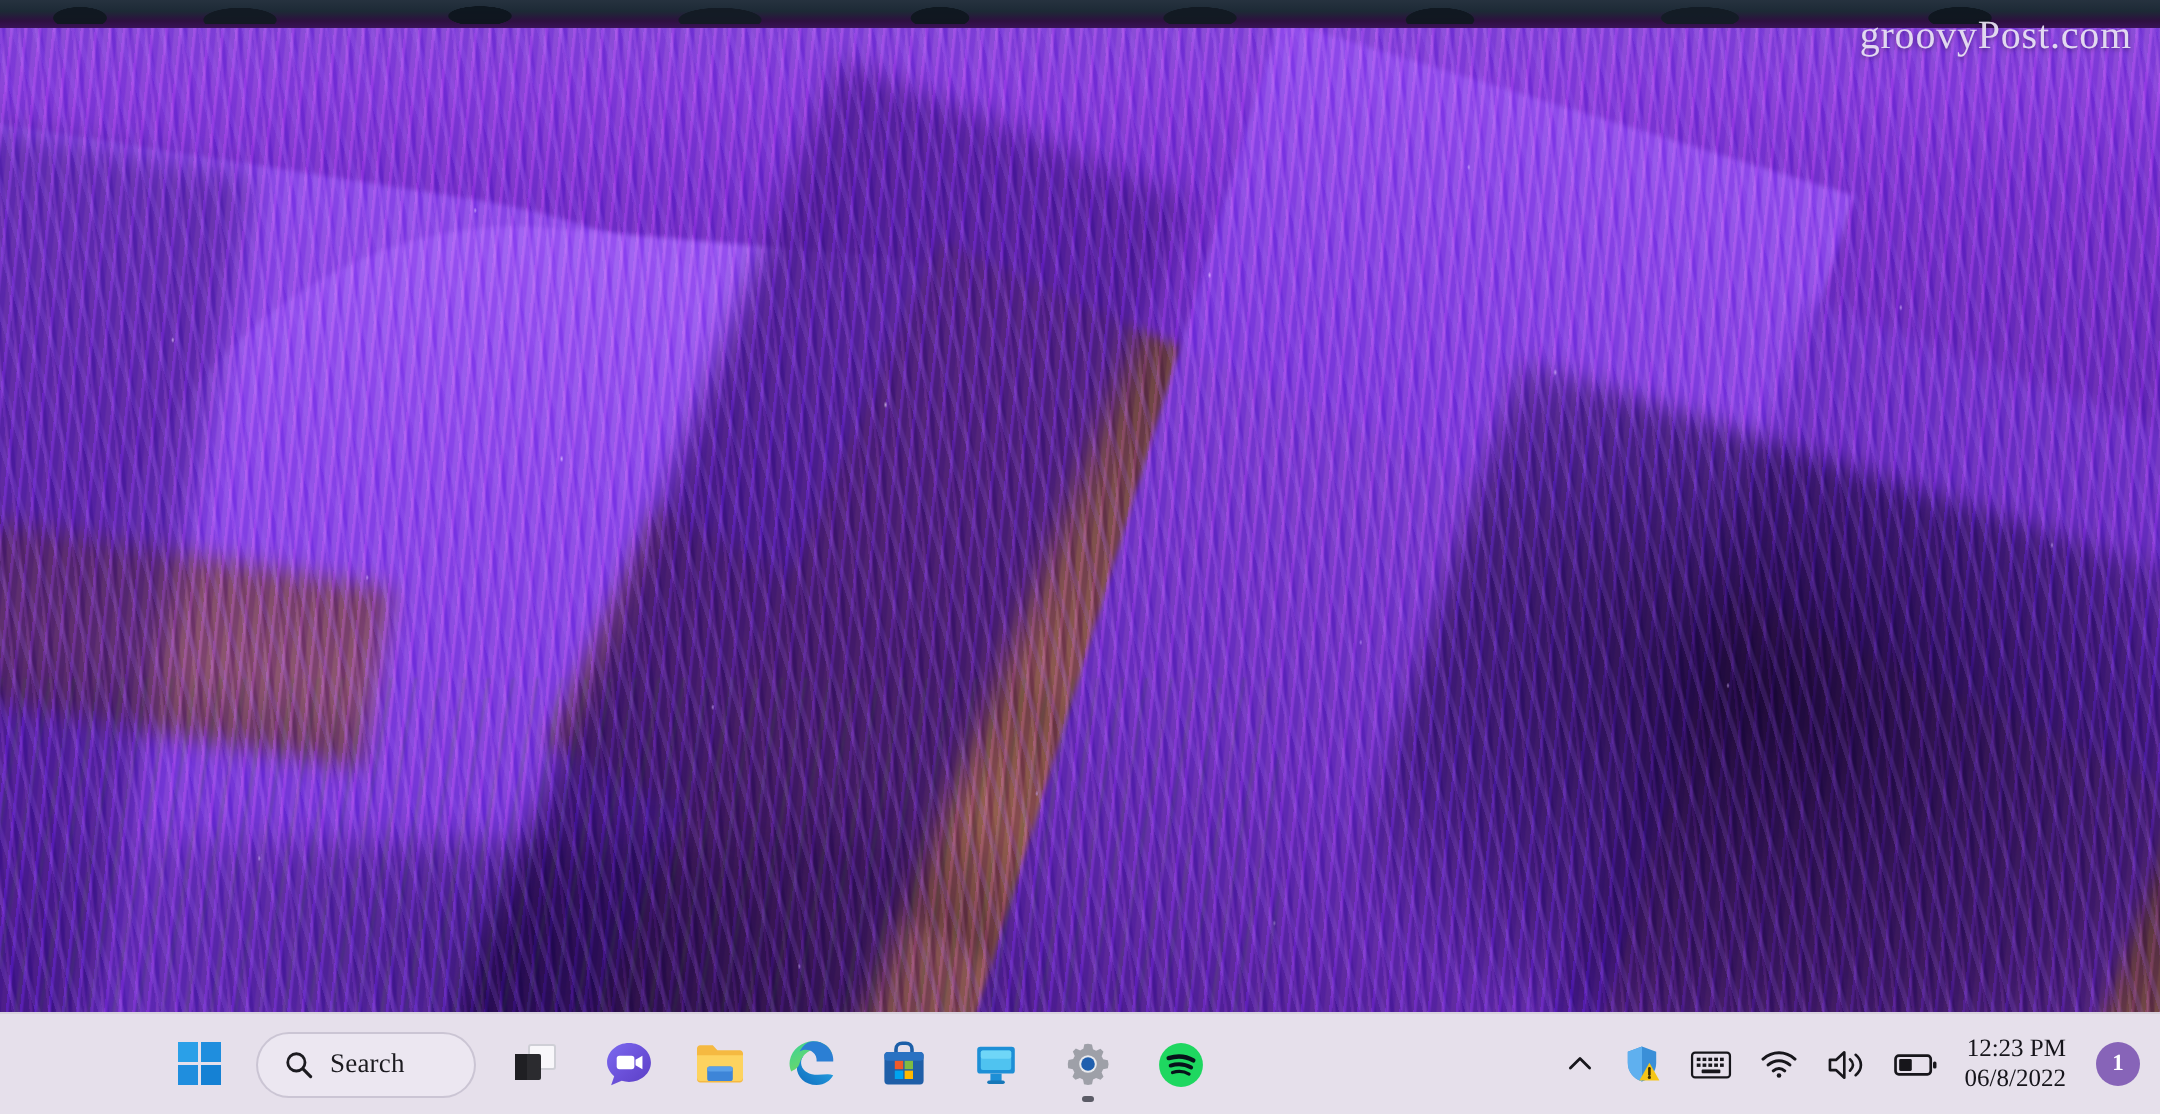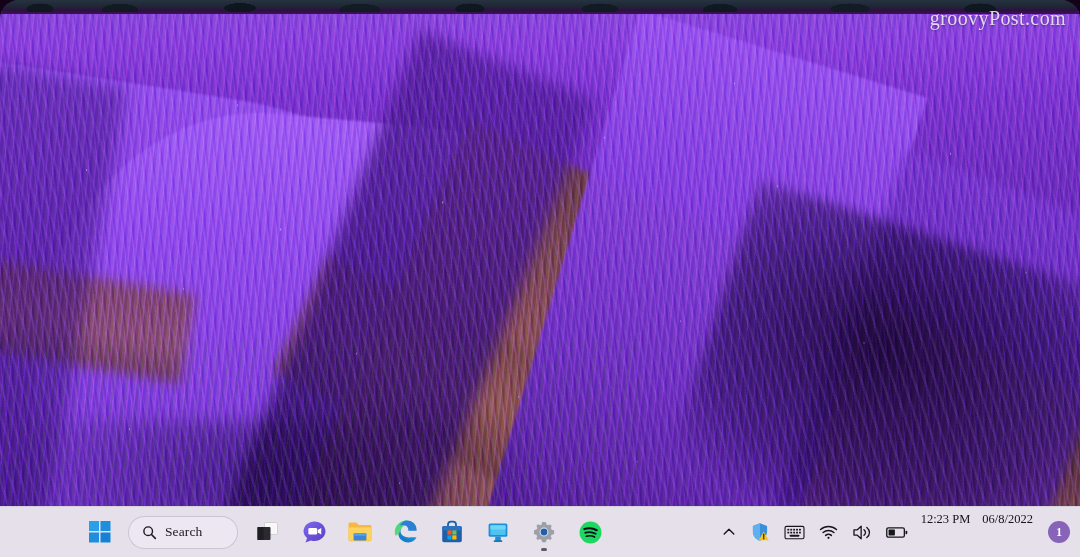--- a/index.html
+++ b/index.html
@@ -8,21 +8,20 @@
     font-family:"Liberation Sans", sans-serif;
     background:#120318;
     position:relative;
   }
 
   
   #desktop {
     position:absolute; left:0; top:0; width:1080px; height:557px;
     overflow:hidden;
     background:#2b0a3d;
-    border-radius:19px;
   }
 
   
   .horizon {
     position:absolute; left:0; top:0; width:1080px; height:14px;
     background:linear-gradient(180deg,#26323f 0%,#1d2a36 40%,#2e1040 75%,#3a1258 100%);
   }
   .horizon-trees {
     position:absolute; left:0; top:0; width:1080px; height:12px;
     background:
@@ -279,26 +278,25 @@
     font-size:13.5px; color:#1c1b20; letter-spacing:.1px;
   }
 
   
   .tray-btn {
     height:40px; padding:0 7px;
     display:flex; align-items:center; justify-content:center;
     border-radius:5px; cursor:default;
   }
   #clock {
-    display:flex; flex-direction:row;
-    align-items:flex-start; justify-content:center;
+    display:flex; flex-direction:column;
+    align-items:flex-end; justify-content:center;
     padding:0 9px 0 6px; height:40px;
     border-radius:5px; cursor:default;
     line-height:1.22;
-    gap:12px;
   }
   .clock-time, .clock-date { font-size:12.5px; color:#15141a; }
   #notif-badge {
     width:22px; height:22px; border-radius:50%;
     background:#8764b8; color:#fff;
     font-size:11.5px; font-weight:bold;
     display:flex; align-items:center; justify-content:center;
     margin:0 2px 0 6px; cursor:default;
   }
   svg { display:block; }

